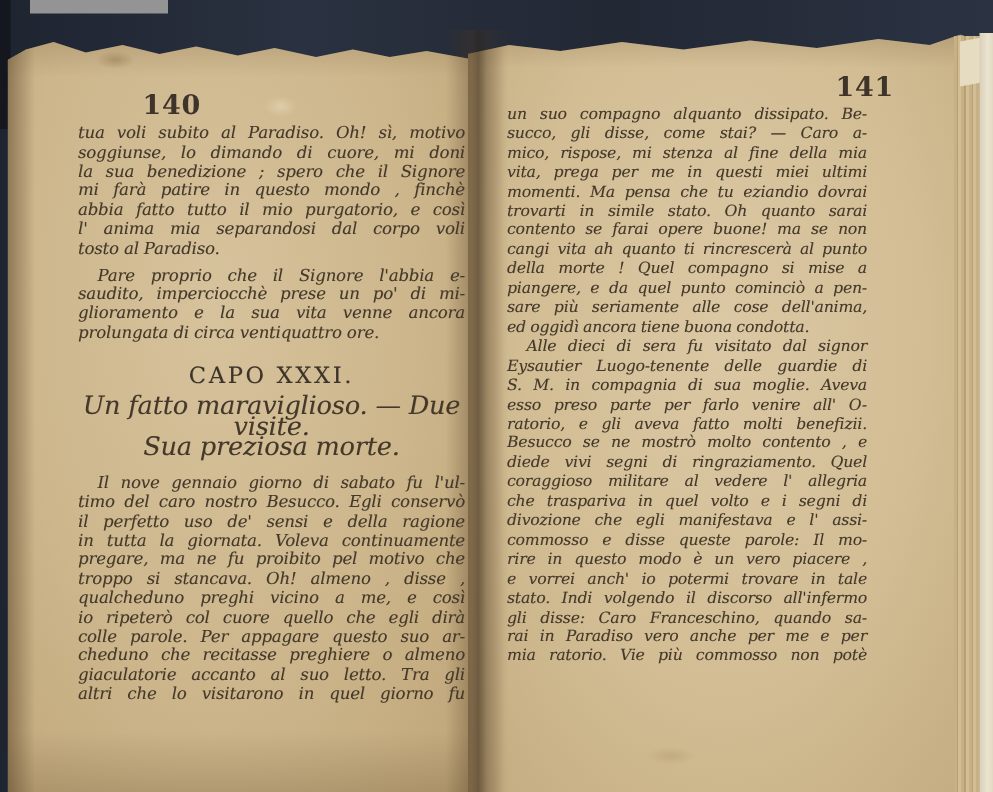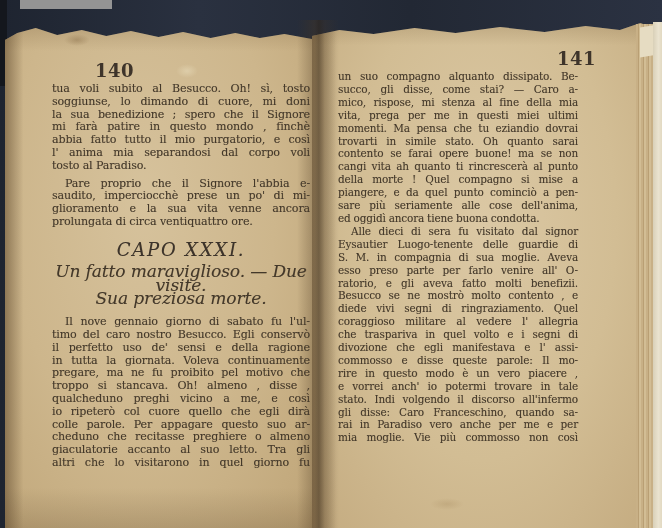--- a/index.html
+++ b/index.html
@@ -53,28 +53,28 @@
   .stain-c{left:430px; top:498px; width:34px; height:12px; background:radial-gradient(rgba(150,120,75,.22), rgba(150,120,75,0) 70%);}
 
   .pagenum{position:absolute; color:#3e342a; font-size:18px; letter-spacing:.5px;font-weight:bold;}
   .pagenum-left{left:55px; top:60px;margin-left:40px;}
   .pagenum-right{left:552px; top:48px; width:44px; text-align:right;}
 
   .textcol{position:absolute; color:#43382a; text-shadow:.3px .3px 0 rgba(70,55,35,.3);}
   .textcol-left{left:52px; top:83px; width:258px; font-size:11px; line-height:12.8px; letter-spacing:-.1px;}
   .textcol-right{left:338px; top:70px; width:240px; font-size:10.4px; line-height:12.9px; letter-spacing:-.1px; word-spacing:-.3px;}
 
-  .line{text-align:justify; text-align-last:justify;}
+  .line{text-align:justify; text-align-last:justify;font-style:italic;}
   .line.flush{text-align-last:left;}
   .para.indent .line:first-child{text-indent:13px;}
   .textcol-left .block:nth-child(2){margin-top:5px;}
   .textcol-left .block:nth-child(3){margin-top:13px;}
   .textcol-left .block:nth-child(4){margin-top:7px;}
   .textcol-left .block:nth-child(5){margin-top:10px;}
-  .heading{text-align:center; font-size:18px; letter-spacing:1.8px; line-height:16px; color:#3c332a;font-style:italic;}
+  .heading{text-align:center; font-size:15px; letter-spacing:1.8px; line-height:16px; color:#3c332a;}
   .subtitle .line{font-style:italic; text-align:center; text-align-last:center; font-size:17px; line-height:13.8px;}
 </style>
 </head>
 <body>
 
 <div class="scan">
   <div class="band-gray"></div>
   <div class="corner-dark"></div>
 
   <div class="page page-left"></div>
@@ -86,21 +86,21 @@
 
   <div class="stain stain-a"></div>
   <div class="stain stain-b"></div>
   <div class="stain stain-c"></div>
 
   <div class="pagenum pagenum-left">140</div>
   <div class="pagenum pagenum-right">141</div>
 
   <div class="textcol textcol-left">
       <div class="block para">
-        <div class="line">tua voli subito al Besucco. Oh! sì, tosto</div>
+        <div class="line">tua voli subito al Paradiso. Oh! sì, motivo</div>
         <div class="line">soggiunse, lo dimando di cuore, mi doni</div>
         <div class="line">la sua benedizione ; spero che il Signore</div>
         <div class="line">mi farà patire in questo mondo , finchè</div>
         <div class="line">abbia fatto tutto il mio purgatorio, e così</div>
         <div class="line">l' anima mia separandosi dal corpo voli</div>
         <div class="line flush">tosto al Paradiso.</div>
       </div>
       <div class="block para indent">
         <div class="line">Pare proprio che il Signore l'abbia e-</div>
         <div class="line">saudito, imperciocchè prese un po' di mi-</div>
@@ -152,16 +152,16 @@
         <div class="line">diede vivi segni di ringraziamento. Quel</div>
         <div class="line">coraggioso militare al vedere l' allegria</div>
         <div class="line">che traspariva in quel volto e i segni di</div>
         <div class="line">divozione che egli manifestava e l' assi-</div>
         <div class="line">commosso e disse queste parole: Il mo-</div>
         <div class="line">rire in questo modo è un vero piacere ,</div>
         <div class="line">e vorrei anch' io potermi trovare in tale</div>
         <div class="line">stato. Indi volgendo il discorso all'infermo</div>
         <div class="line">gli disse: Caro Franceschino, quando sa-</div>
         <div class="line">rai in Paradiso vero anche per me e per</div>
-        <div class="line">mia moglie. Vie più commosso non così</div>
+        <div class="line">mia ratorio. Vie più commosso non potè</div>
       </div>
     </div>
 </div>
 
 </body></html>

